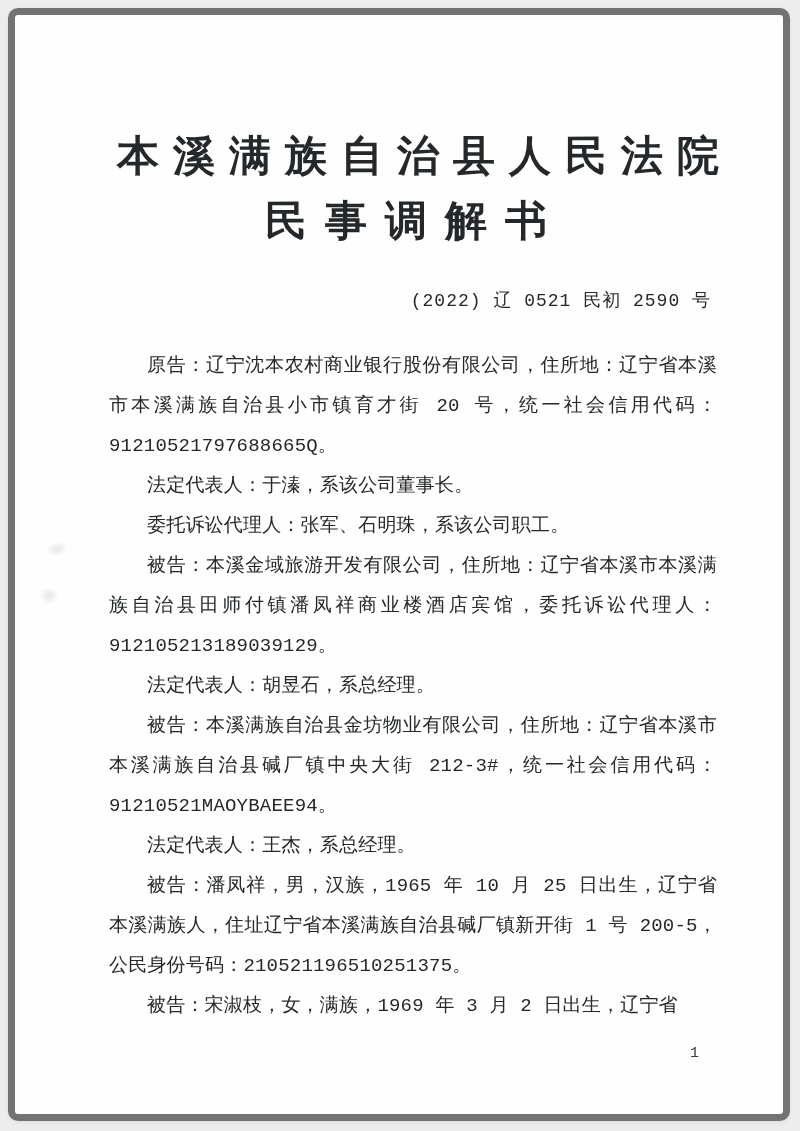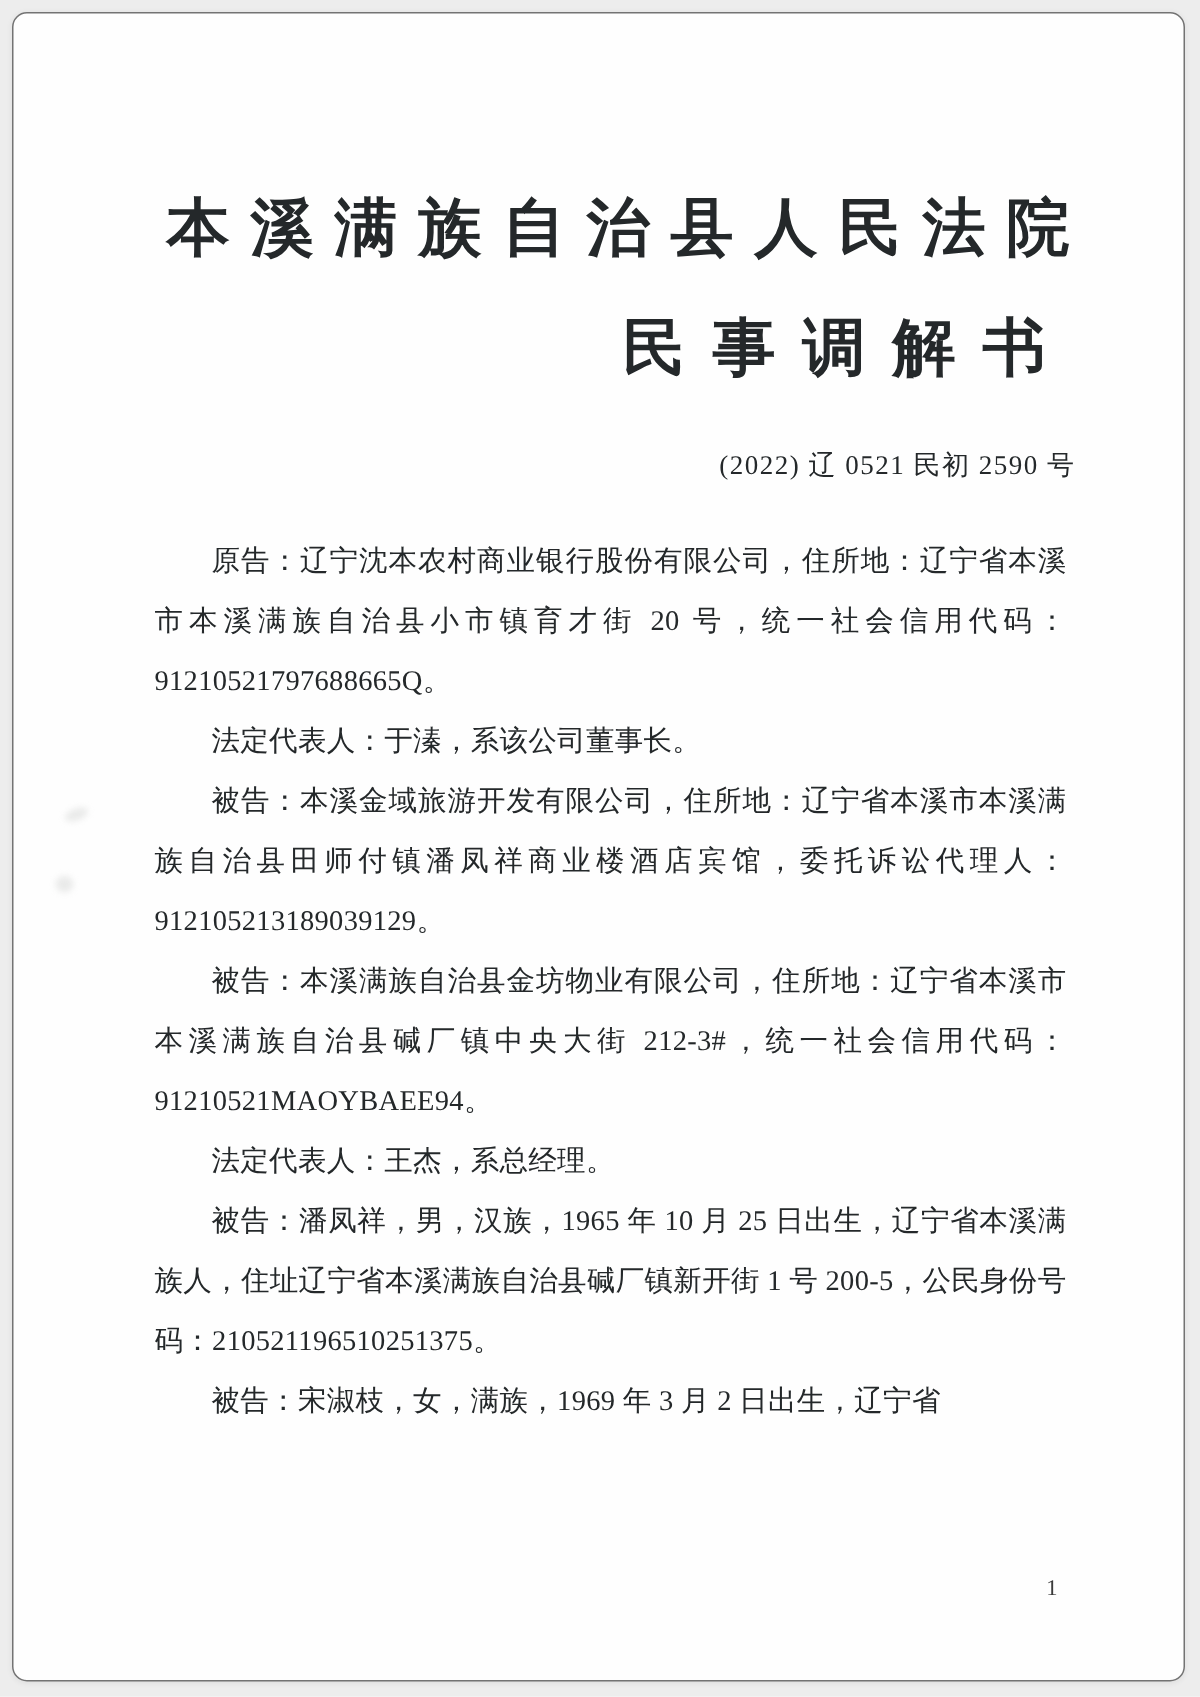--- a/index.html
+++ b/index.html
@@ -7,40 +7,41 @@
     width: 800px; height: 1131px;
     background: #ededed;
     font-family: "Liberation Serif", "DejaVu Serif", serif;
     overflow: hidden;
   }
   .page {
     position: absolute;
     left: 8px; top: 8px;
     width: 782px; height: 1113px;
     background: #fefefe;
-    border: 1px solid #737373;
+    border: 7px solid #737373;
     border-radius: 10px;
     box-shadow: 0 1px 4px rgba(0,0,0,0.07);
     overflow: hidden;
     color: #24282a;
     box-sizing: border-box;
+    font-family: Liberation Mono, monospace;
   }
   .court-title {
     margin: 118px 74px 0 88px;
     text-align: center;
     font-size: 42px;
     font-weight: 700;
     letter-spacing: 14px;
     text-indent: 14px;
     line-height: 52px;
     white-space: nowrap;
   }
   .doc-type {
-    margin: 28px 74px 0 88px;
-    text-align: right;
+    margin: 13px 74px 0 88px;
+    text-align: center;
     font-size: 42px;
     font-weight: 700;
     letter-spacing: 18px;
     text-indent: 18px;
     line-height: 52px;
     white-space: nowrap;
   }
   .case-number {
     margin: 36px 72px 0 0;
     text-align: right;
@@ -86,21 +87,23 @@
 
   <h1 class="court-title">本溪满族自治县人民法院</h1>
 
   <h2 class="doc-type">民事调解书</h2>
 
   <div class="case-number">(2022) 辽 0521 民初 2590 号</div>
 
   <div class="doc-body">
       <p class="para">原告：辽宁沈本农村商业银行股份有限公司，住所地：辽宁省本溪市本溪满族自治县小市镇育才街 20 号，统一社会信用代码：91210521797688665Q。</p>
       <p class="para">法定代表人：于溱，系该公司董事长。</p>
+      <p class="para">委托诉讼代理人：张军、石明珠，系该公司职工。</p>
       <p class="para">被告：本溪金域旅游开发有限公司，住所地：辽宁省本溪市本溪满族自治县田师付镇潘凤祥商业楼酒店宾馆，委托诉讼代理人：912105213189039129。</p>
+      <p class="para">法定代表人：胡昱石，系总经理。</p>
       <p class="para">被告：本溪满族自治县金坊物业有限公司，住所地：辽宁省本溪市本溪满族自治县碱厂镇中央大街 212-3#，统一社会信用代码：91210521MAOYBAEE94。</p>
       <p class="para">法定代表人：王杰，系总经理。</p>
       <p class="para">被告：潘凤祥，男，汉族，1965 年 10 月 25 日出生，辽宁省本溪满族人，住址辽宁省本溪满族自治县碱厂镇新开街 1 号 200-5，公民身份号码：210521196510251375。</p>
       <p class="para">被告：宋淑枝，女，满族，1969 年 3 月 2 日出生，辽宁省</p>
     </div>
 
   <div class="page-number">1</div>
 </div>
 
 </body></html>

